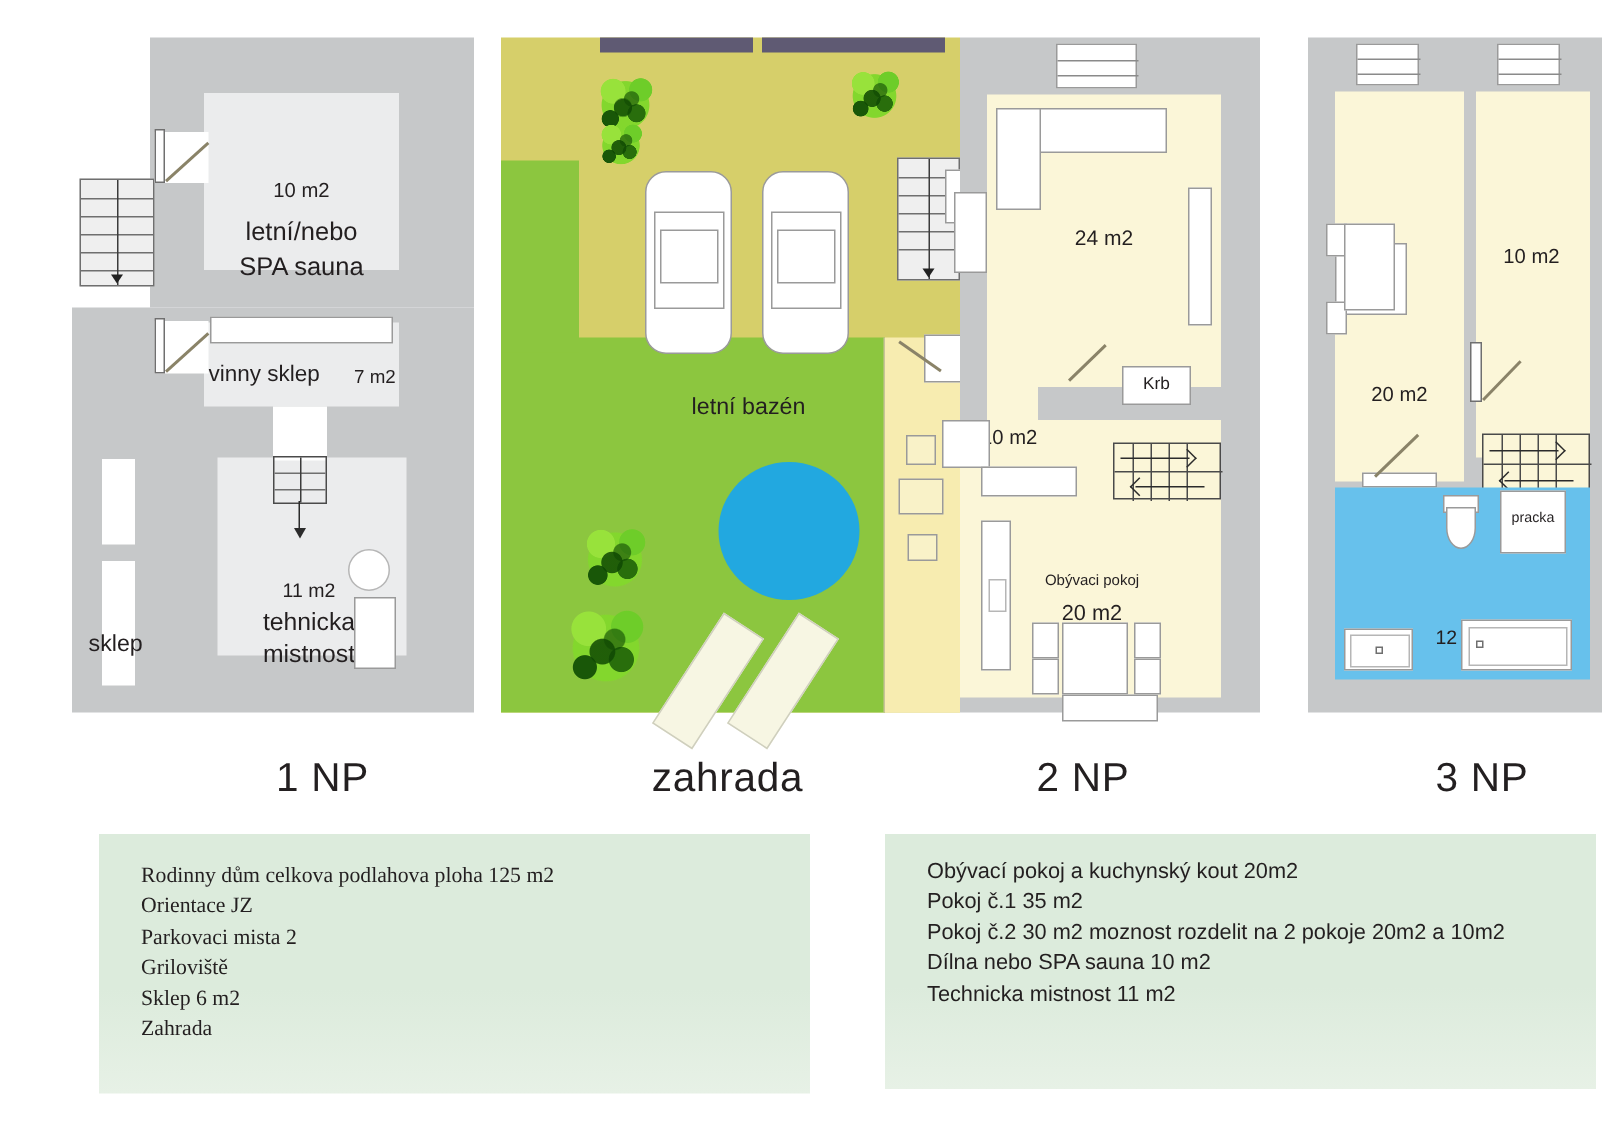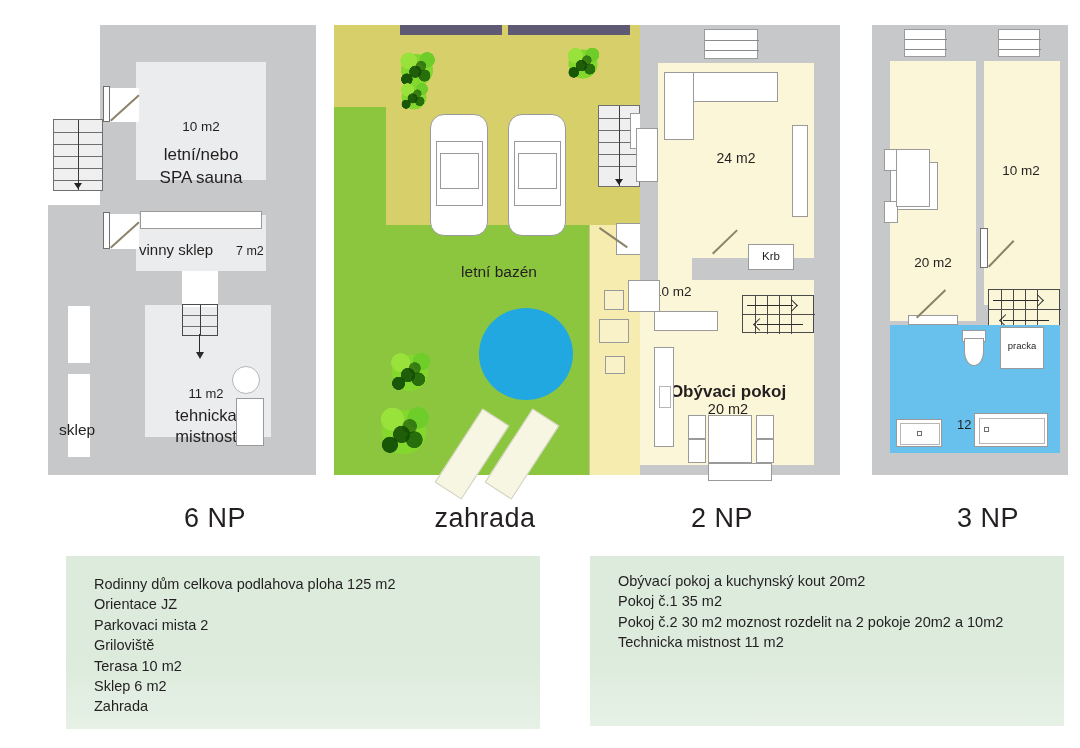--- a/index.html
+++ b/index.html
@@ -186,21 +186,21 @@
     <div class="abs white hair" style="left:152px;top:100px;width:16px;height:92px;"></div>
 
     <div class="abs white hair" style="left:108px;top:219px;width:46px;height:26px;"></div>
     <div class="lbl c" style="left:131px;top:225px;font-size:11.5px;">Krb</div>
 
     <div class="doorswing" style="left:72px;top:228px;width:34px;transform:rotate(-44deg);"></div>
 
     <div class="abs roomcream" style="left:18px;top:233px;width:34px;height:32px;"></div>
     <div class="abs roomcream" style="left:0px;top:255px;width:174px;height:185px;"></div>
     <div class="lbl" style="left:14px;top:259px;font-size:13.5px;">10 m2</div>
-    <div class="lbl c" style="left:88px;top:357px;font-size:17px;font-weight:bold;">Obývaci pokoj</div>
+    <div class="lbl c" style="left:88px;top:357px;font-size:10px;">Obývaci pokoj</div>
     <div class="lbl c" style="left:88px;top:376px;font-size:14.5px;">20 m2</div>
 
     <div class="abs white hair" style="left:-12px;top:255px;width:32px;height:32px;"></div>
 
     <div class="abs white hair" style="left:14px;top:286px;width:64px;height:20px;"></div>
 
     <div class="abs white hair" style="left:14px;top:322px;width:20px;height:100px;">
       <div class="abs hairlight" style="left:4px;top:38px;width:12px;height:22px;"></div>
     </div>
 
@@ -279,35 +279,35 @@
       <div class="abs hairlight" style="left:4px;top:4px;width:66px;height:26px;"></div>
       <div class="abs" style="left:9px;top:13px;width:5px;height:5px;border:1px solid #6f6f6f;"></div>
     </div>
 
     <div class="abs white hair" style="left:24px;top:394px;width:46px;height:28px;">
       <div class="abs hairlight" style="left:3px;top:3px;width:40px;height:22px;"></div>
       <div class="abs" style="left:20px;top:11px;width:5px;height:5px;border:1px solid #6f6f6f;"></div>
     </div>
   </div>
 
-  <div class="floorlabel" style="left:215px;top:503px;">6 NP</div>
+  <div class="floorlabel" style="left:215px;top:503px;">1 NP</div>
   <div class="floorlabel" style="left:485px;top:503px;">zahrada</div>
   <div class="floorlabel" style="left:722px;top:503px;">2 NP</div>
   <div class="floorlabel" style="left:988px;top:503px;">3 NP</div>
 
-  <div class="capbox" style="left:66px;top:556px;width:446px;height:155px;padding:18px 0 0 28px;">
+  <div class="capbox" style="left:66px;top:556px;width:446px;height:155px;padding:18px 0 0 28px;font-family:Liberation Serif, serif;">
     <p>Rodinny dům celkova podlahova ploha  125 m2</p>
     <p>Orientace JZ</p>
     <p>Parkovaci mista 2</p>
     <p>Griloviště</p>
-    <p>Terasa 10 m2</p>
     <p>Sklep 6 m2</p>
     <p>Zahrada</p>
   </div>
 
   <div class="capbox" style="left:590px;top:556px;width:446px;height:155px;padding:15px 0 0 28px;">
     <p>Obývací pokoj a kuchynský kout 20m2</p>
     <p>Pokoj č.1  35 m2</p>
     <p>Pokoj č.2  30 m2 moznost rozdelit na 2 pokoje 20m2  a 10m2</p>
+    <p>Dílna  nebo SPA sauna 10 m2</p>
     <p>Technicka mistnost 11 m2</p>
   </div>
 
 </div>
 
 </body></html>

